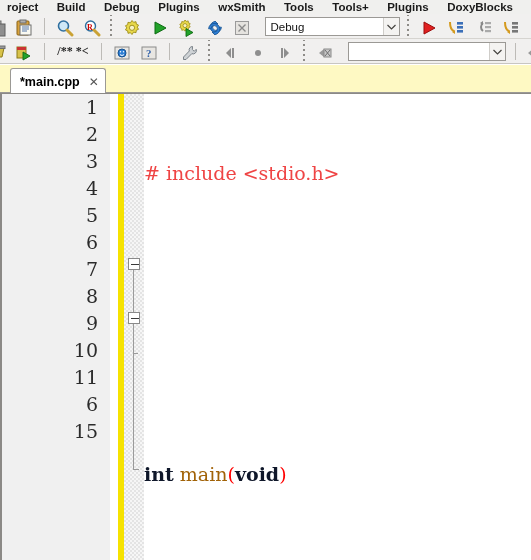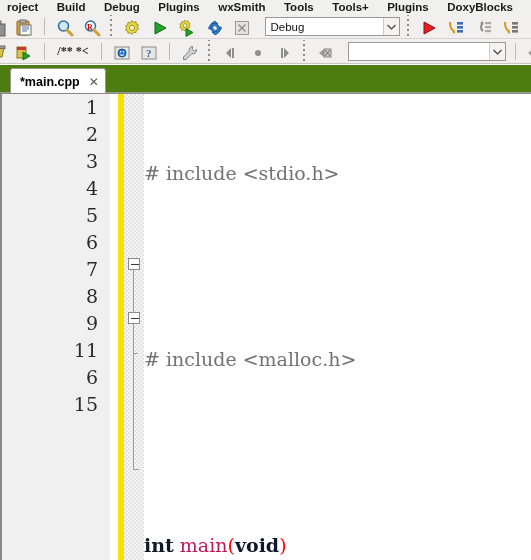--- a/index.html
+++ b/index.html
@@ -102,21 +102,21 @@
     font-size: 12px;
     font-weight: bold;
     font-family: "Liberation Serif", serif;
     color: #1d1d1d;
     padding: 0 4px;
   }
 
   
   #tabstrip {
     position: absolute; left: 0; top: 65px; width: 531px; height: 28px;
-    background: #4d7c0f;
+    background: #fef9c3;
     border-bottom: 1px solid #9b9995;
   }
   #tab-main {
     position: absolute; left: 10px; top: 3px;
     height: 25px;
     background: #ffffff;
     border: 1px solid #9b9995;
     border-bottom: none;
     border-radius: 3px 3px 0 0;
     padding: 0 6px 0 9px;
@@ -197,23 +197,23 @@
   #codearea {
     position: absolute; left: 142px; top: 0;
     right: 0; height: 100%;
     font-family: "DejaVu Serif", "Liberation Serif", serif;
     font-size: 19px;
     white-space: pre;
   }
   .cline {
     height: 27px; line-height: 27px;
   }
-  .t-pre    { color: #737373; }
+  .t-pre    { color: #ef4444; }
   .t-kw     { color: #0f172a; font-weight: bold; }
-  .t-id     { color: #be185d; margin-top: 7px; }
+  .t-id     { color: #a16207; margin-top: 7px; }
   .t-op     { color: #ff0000; }
 </style>
 </head>
 <body>
 
 <div id="menubar">
   <span class="menu-item">roject</span>
   <span class="menu-item">Build</span>
   <span class="menu-item">Debug</span>
   <span class="menu-item">Plugins</span>
@@ -479,20 +479,21 @@
     <div id="linenumbers">
       <div class="lnum">1</div>
       <div class="lnum">2</div>
       <div class="lnum">3</div>
       <div class="lnum">4</div>
       <div class="lnum">5</div>
       <div class="lnum">6</div>
       <div class="lnum">7</div>
       <div class="lnum">8</div>
       <div class="lnum">9</div>
+      <div class="lnum">10</div>
       <div class="lnum">11</div>
       <div class="lnum">6</div>
       <div class="lnum">15</div>
     </div>
   </div>
 
   <div id="changebar"></div>
 
   <div id="foldmargin">
 
@@ -502,21 +503,20 @@
     <div class="fold-box" style="top:164px;"></div>
     <div class="fold-box" style="top:218px;"></div>
   </div>
 
   <div id="codearea">
 
     <div class="cline"><span class="t-pre"># include </span><span class="t-pre">&lt;stdio.h&gt;</span></div>
 
     <div class="cline"></div>
 
-    <div class="cline"><span class="t-pre"># include </span><span class="t-pre">&lt;malloc.h&gt;</span></div>
 
     <div class="cline"></div>
 
     <div class="cline"><span class="t-kw">int</span><span class="t-id"> main</span><span class="t-op">(</span><span class="t-kw">void</span><span class="t-op">)</span></div>
 
     
 
     
 
     

